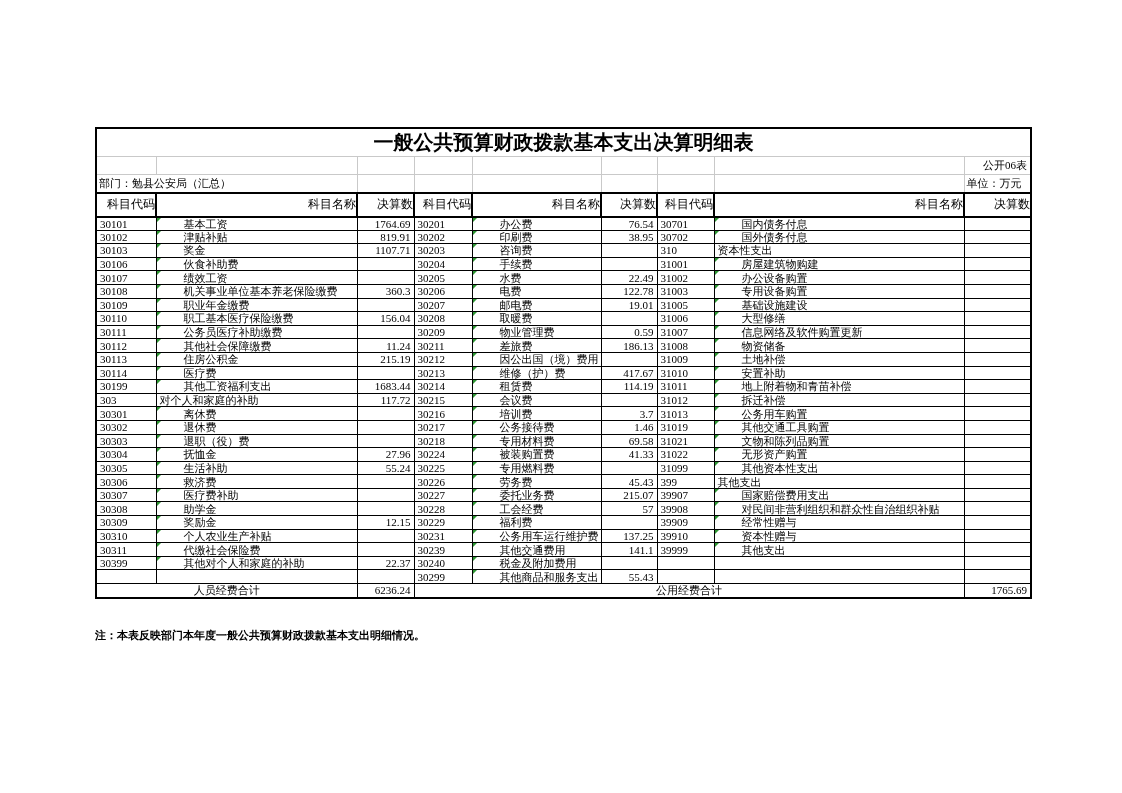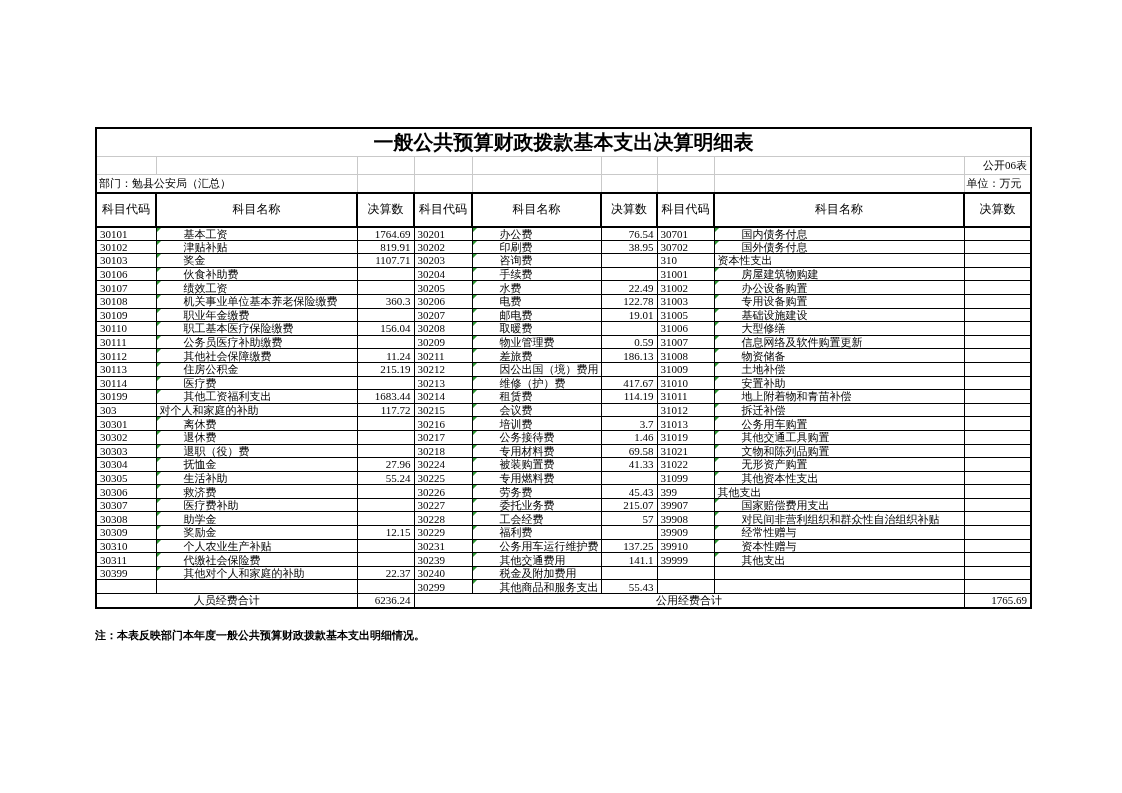--- a/index.html
+++ b/index.html
@@ -23,21 +23,21 @@
     height:25px;text-align:center;font-weight:bold;font-size:20px;
     border:1px solid var(--grid);
   }
   .meta-row td{
     height:18px;font-size:11px;border:1px solid var(--grid);
   }
   .meta-row .right{text-align:right;padding-right:3px;}
   .meta-row .left{text-align:left;padding-left:2px;}
   
   th{
-    height:34px;font-size:12px;font-weight:normal;text-align:center;
+    height:24px;font-size:12px;font-weight:normal;text-align:right;
     border:2px solid var(--border);
   }
   
   #rows td, .total-row td{
     border:1px solid var(--border);
     font-size:11px;line-height:12px;
   }
   #rows td.code{text-align:left;padding-left:3px;}
   #rows td.name{position:relative;text-align:left;padding-left:3px;}
   #rows td.name.child{padding-left:27px;}

